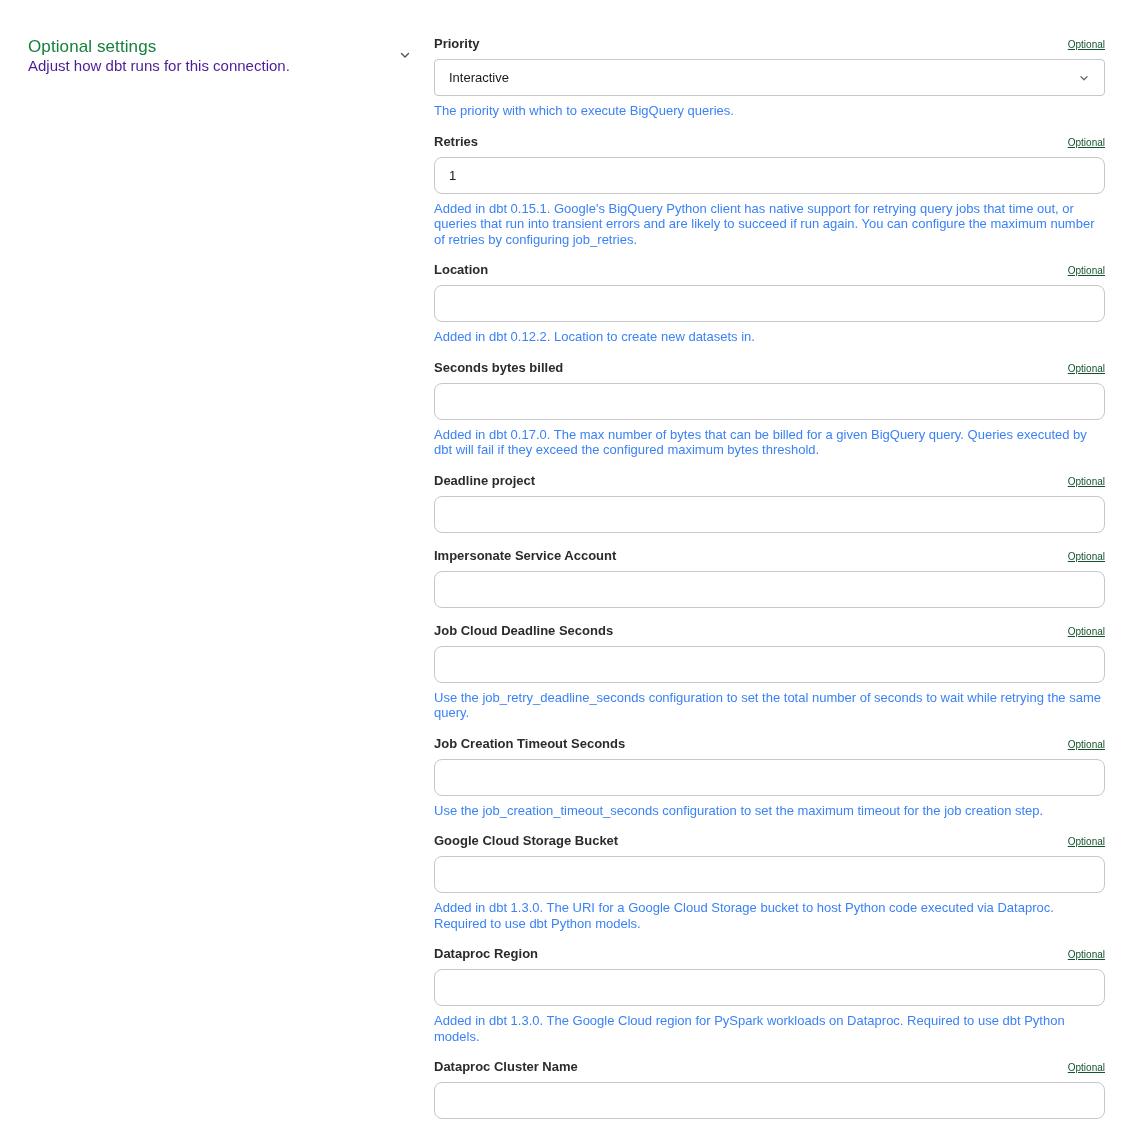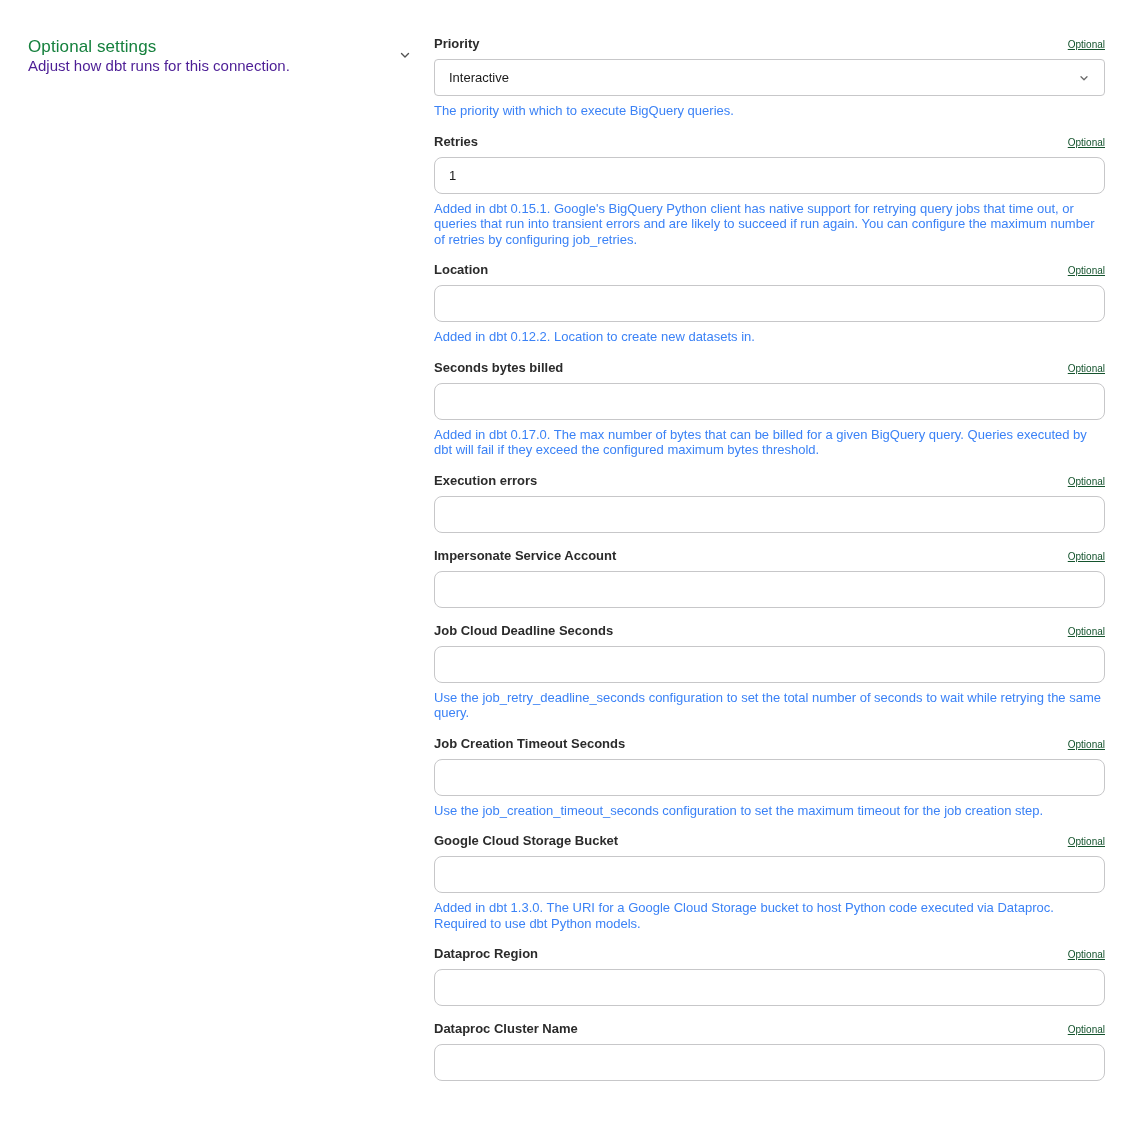--- a/index.html
+++ b/index.html
@@ -167,21 +167,21 @@
       <span class="f-label">Seconds bytes billed</span>
       <span class="f-tag">Optional</span>
     </div>
 
     <input class="text-input" type="text" value="" style="">
     <p class="f-help">Added in dbt 0.17.0. The max number of bytes that can be billed for a given BigQuery query. Queries executed by dbt will fail if they exceed the configured maximum bytes threshold.</p>
   </div>
 
   <div class="field">
     <div class="field-head">
-      <span class="f-label">Execution errors</span>
+      <span class="f-label">Deadline project</span>
       <span class="f-tag">Optional</span>
     </div>
 
     <input class="text-input" type="text" value="" style="">
   </div>
 
   <div class="field">
     <div class="field-head">
       <span class="f-label">Impersonate Service Account</span>
       <span class="f-tag">Optional</span>
@@ -221,20 +221,21 @@
     <p class="f-help">Added in dbt 1.3.0. The URI for a Google Cloud Storage bucket to host Python code executed via Dataproc. Required to use dbt Python models.</p>
   </div>
 
   <div class="field">
     <div class="field-head">
       <span class="f-label">Dataproc Region</span>
       <span class="f-tag">Optional</span>
     </div>
 
     <input class="text-input" type="text" value="" style="">
+    <p class="f-help">Added in dbt 1.3.0. The Google Cloud region for PySpark workloads on Dataproc. Required to use dbt Python models.</p>
   </div>
 
   <div class="field">
     <div class="field-head">
       <span class="f-label">Dataproc Cluster Name</span>
       <span class="f-tag">Optional</span>
     </div>
 
     <input class="text-input" type="text" value="" style="">
 

